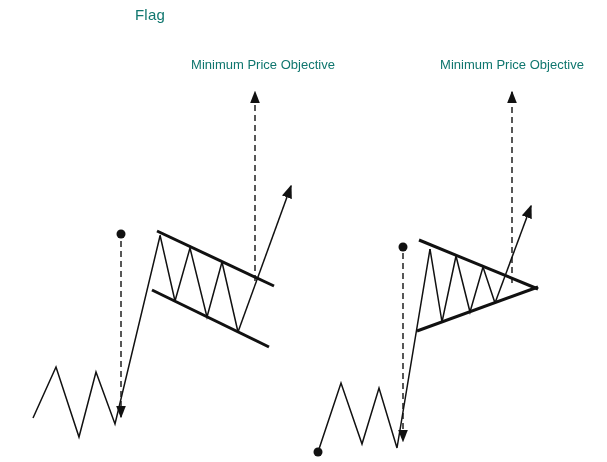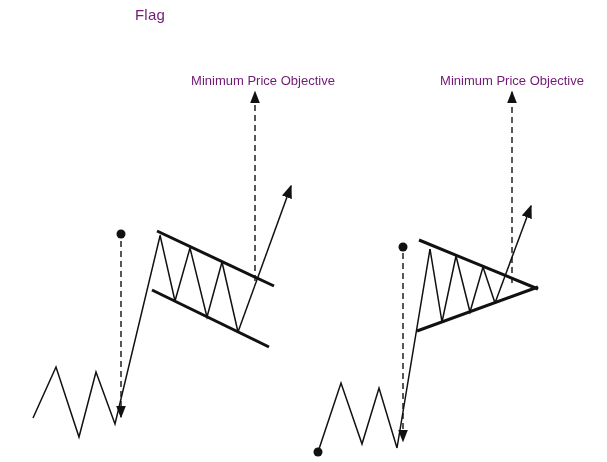--- a/index.html
+++ b/index.html
@@ -17,31 +17,30 @@
   }
   #diagram-layer {
     position: absolute;
     left: 0;
     top: 0;
     width: 607px;
     height: 462px;
   }
   .label {
     position: absolute;
-    color: #701a75;
+    color: #0f766e;
     text-align: center;
     white-space: nowrap;
   }
   .label.title {
     font-size: 15px;
     letter-spacing: 0.2px;
   }
   .label.objective {
     font-size: 13px;
-    margin-top: 16px;
   }
 </style>
 </head>
 <body>
 
 <div class="stage">
 
   <svg id="diagram-layer" viewBox="0 0 607 462" xmlns="http://www.w3.org/2000/svg">
     <defs>
       <marker id="arrowhead" markerWidth="9" markerHeight="7" refX="8" refY="3.5" orient="auto">

